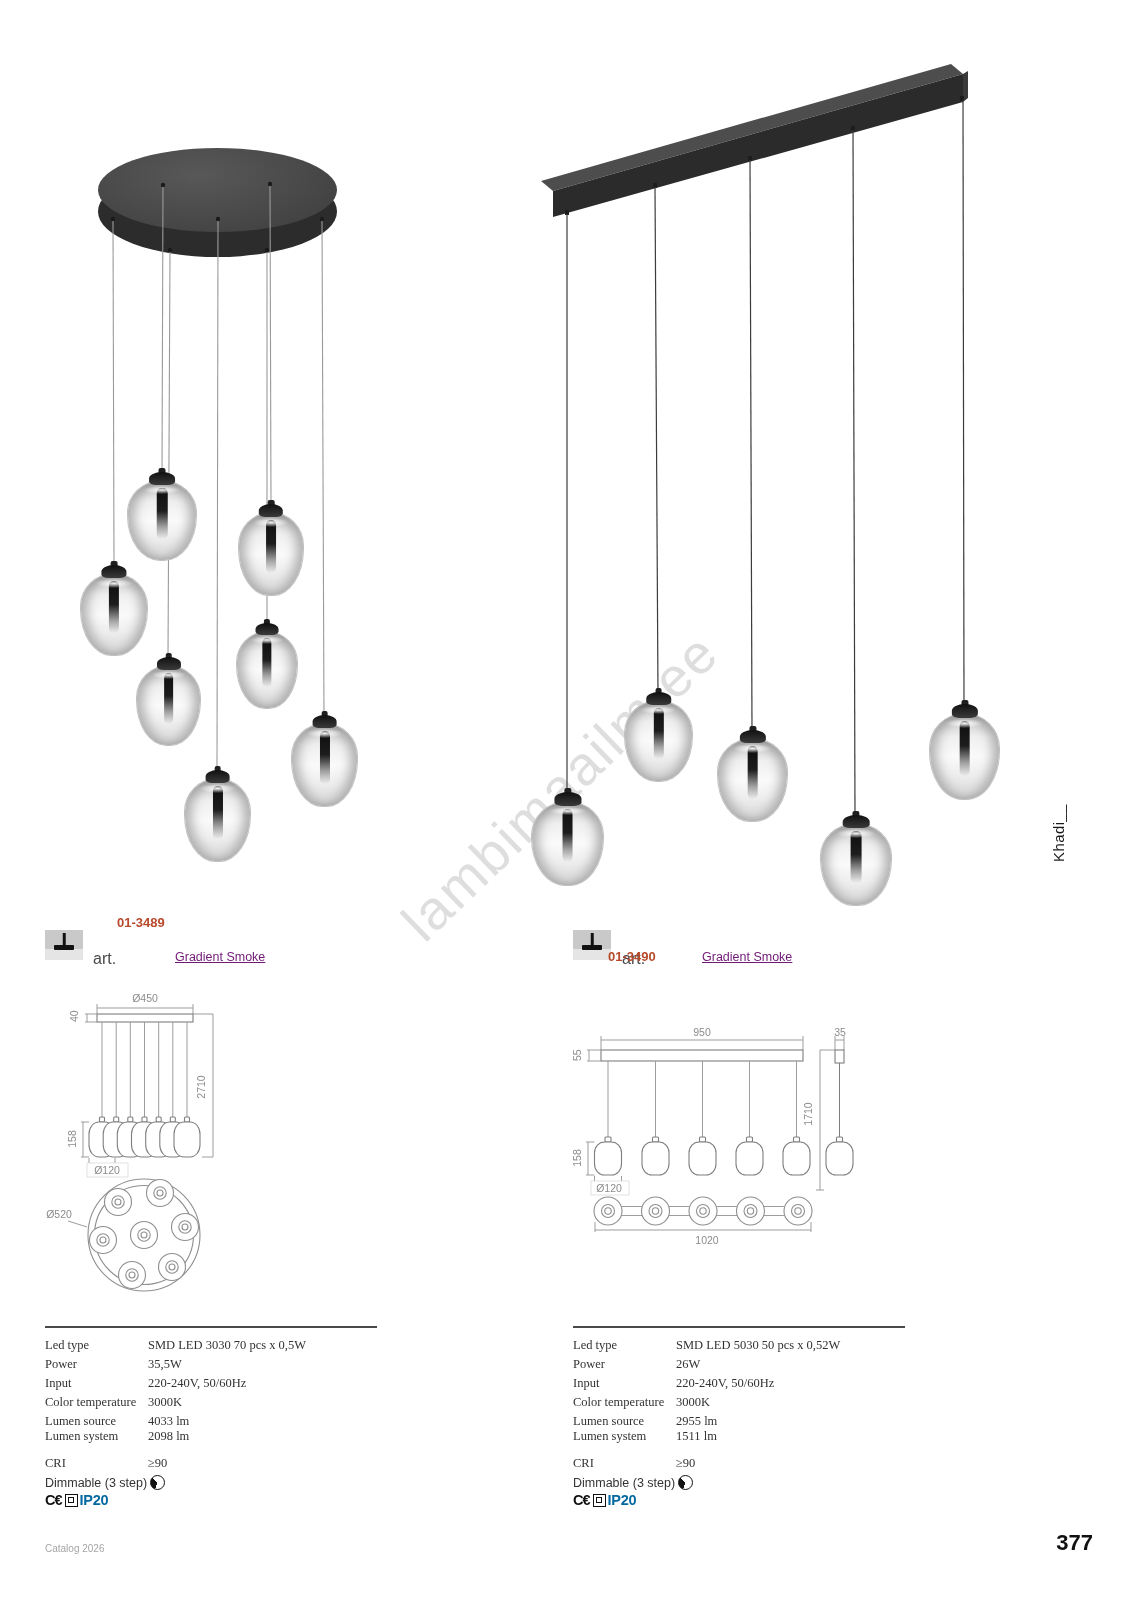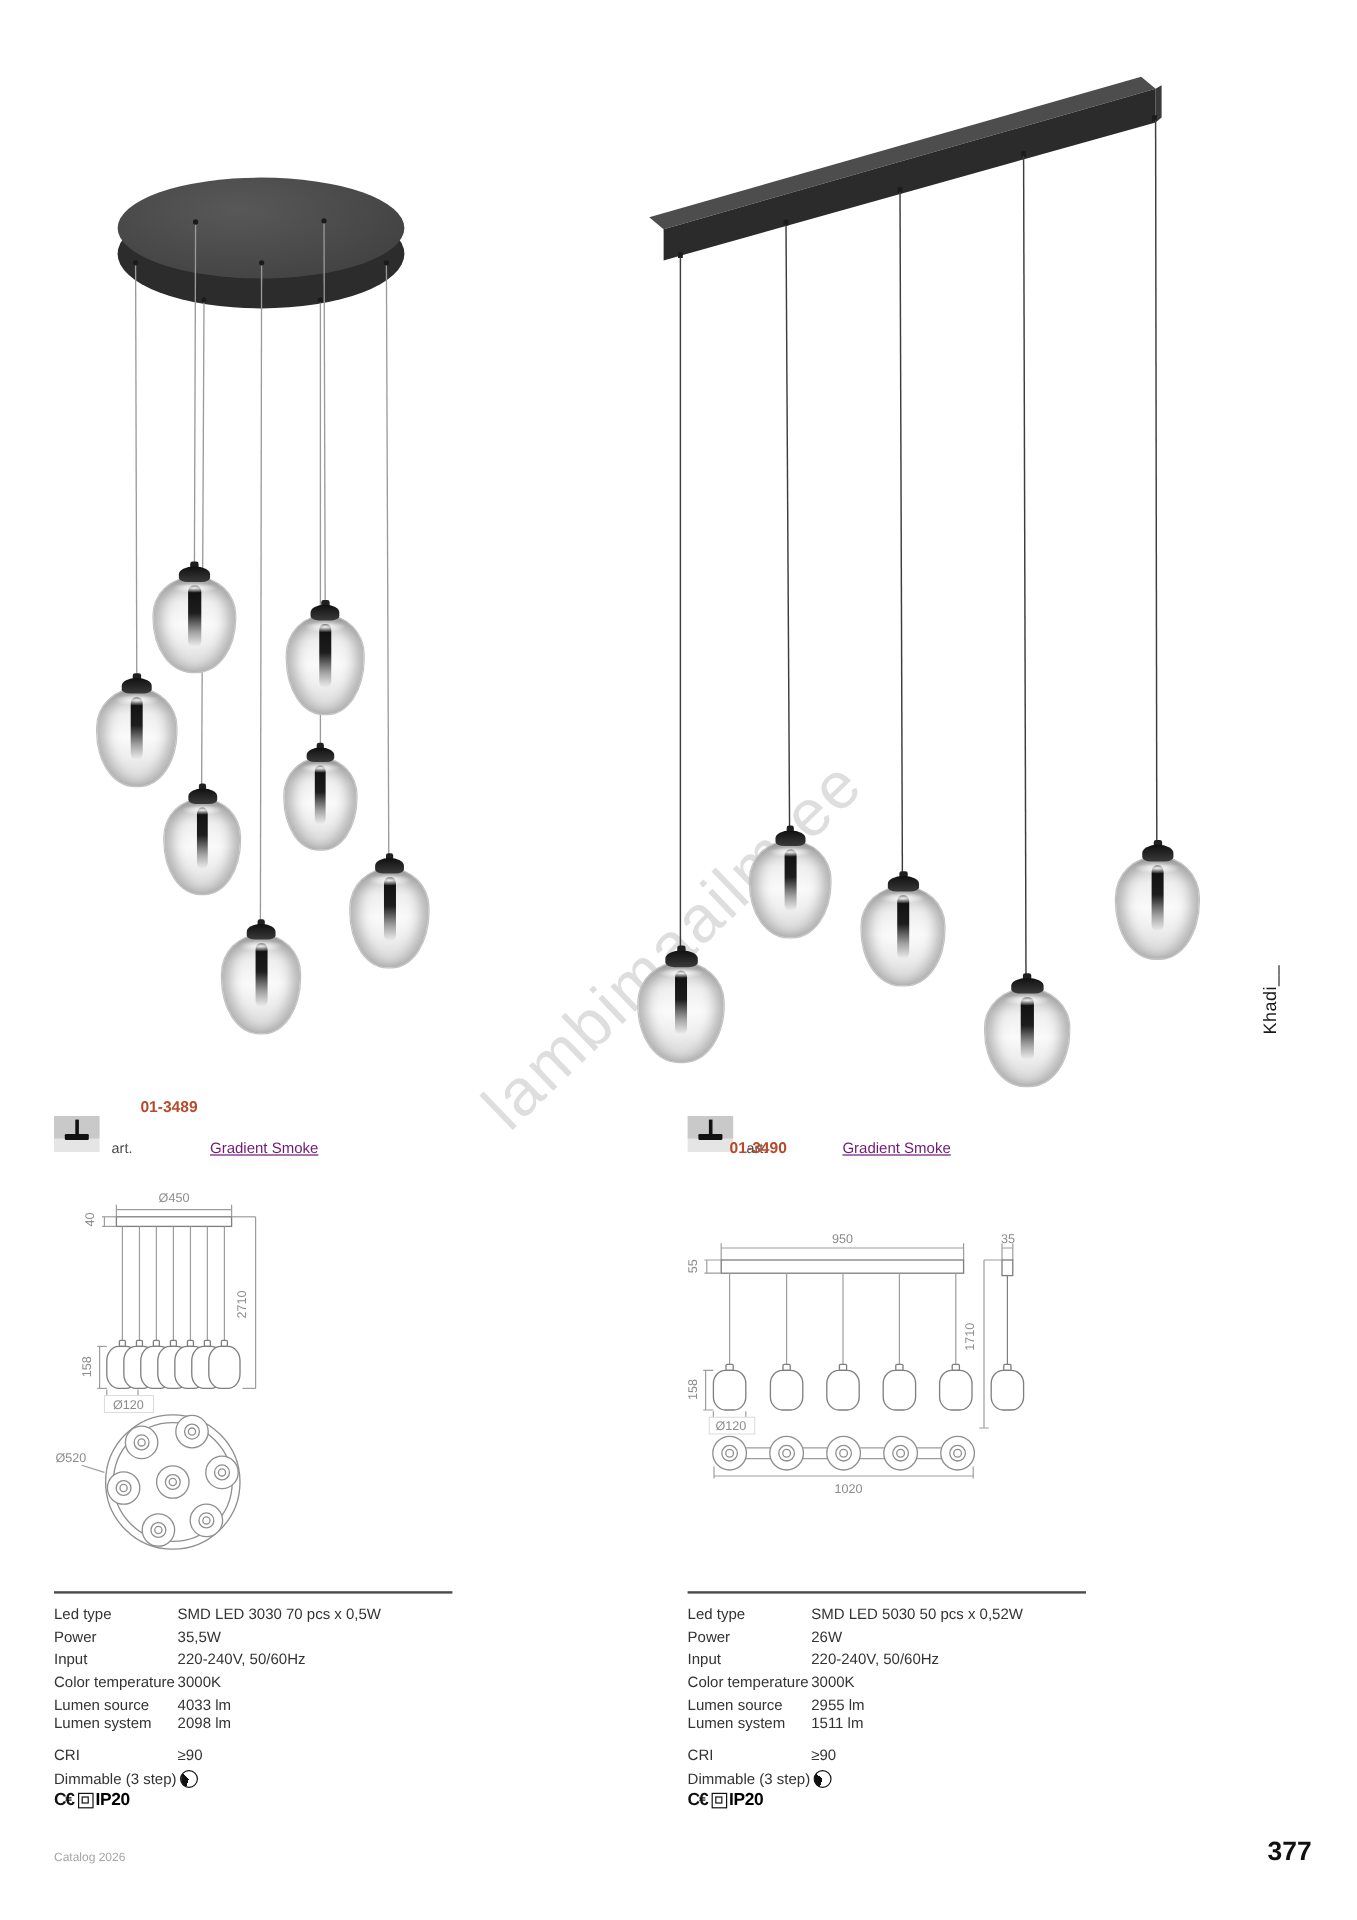--- a/index.html
+++ b/index.html
@@ -34,49 +34,49 @@
               border-radius:40% / 10%;}
   .shade .hl{position:absolute;left:24%;top:19%;width:52%;height:9%;border-radius:50%;
               background:radial-gradient(ellipse, rgba(255,255,255,.95), rgba(255,255,255,0) 72%);}
 
   
   .mount-icon{position:absolute;width:38px;height:30px;z-index:4;}
   .mount-icon .band-top{position:absolute;left:0;top:0;width:100%;height:63%;background:#c9c9c9;}
   .mount-icon .band-bot{position:absolute;left:0;top:63%;width:100%;height:37%;background:#e5e5e5;}
   .mount-icon .stem{position:absolute;left:50%;top:3px;transform:translateX(-50%);width:2.5px;height:13px;background:#111;}
   .mount-icon .bar{position:absolute;left:50%;top:15px;transform:translateX(-50%);width:20px;height:4.5px;background:#111;border-radius:1px;}
-  .art-label{position:absolute;font-size:12px;color:#4a4a4a;z-index:4;}
+  .art-label{position:absolute;font-size:16px;color:#4a4a4a;z-index:4;}
   .art-number{position:absolute;font-size:13px;font-weight:700;color:#b8492b;z-index:4;}
   .art-finish{position:absolute;font-size:12.5px;color:#701a75;z-index:4;text-decoration:underline;}
 
   
   .dwg{position:absolute;z-index:4;}
   .dwg line,.dwg path{stroke:#9d9d9d;stroke-width:1;fill:none;}
   .dwg .fix{stroke:#7f7f7f;stroke-width:1.1;fill:#ffffff;}
   .dwg .cab{stroke:#7f7f7f;stroke-width:1;}
   .dwg circle{stroke:#8f8f8f;stroke-width:1.1;fill:none;}
   .dwg circle.w{fill:#ffffff;}
   .dwg text{font-family:"Liberation Sans",sans-serif;font-size:10.5px;fill:#8c8c8c;}
   .dwg rect.lbl{fill:#ffffff;stroke:#d9d9d9;stroke-width:.8;}
 
   
   .spec-table{position:absolute;top:1326px;width:332px;font-size:12.5px;color:#333;z-index:4;}
   .spec-divider{height:1.5px;background:#4a4a4a;margin-bottom:10px;}
-  .spec-row{display:flex;margin-bottom:4.5px;line-height:14.5px;}
+  .spec-row{display:flex;margin-bottom:4.5px;line-height:14.5px;font-family:Liberation Serif, serif;}
   .spec-row.tight{margin-bottom:13px;margin-top:-4px;}
   .spec-label{flex:0 0 103px;}
   .spec-value{flex:1;}
   .dim-row{display:flex;align-items:center;margin-bottom:2px;}
   .dimmer-icon{width:13px;height:13px;border:1.5px solid #111;border-radius:50%;margin-left:2px;
                background:conic-gradient(from 200deg, #111 0 110deg, #fff 0);}
   .certs{display:flex;align-items:center;margin-top:2px;}
   .ce-mark{font-weight:700;font-size:14.5px;letter-spacing:-1px;color:#111;}
   .class2-icon{width:11px;height:11px;border:1.6px solid #111;margin:0 2px 0 3px;display:flex;align-items:center;justify-content:center;}
   .class2-icon::after{content:"";width:4px;height:4px;border:1.2px solid #111;display:block;}
-  .ip-rating{font-weight:700;font-size:14.5px;color:#000000;letter-spacing:-.3px;}
+  .ip-rating{font-weight:700;font-size:14.5px;color:#0369a1;letter-spacing:-.3px;}
 
   
   .family-label{position:absolute;left:1050px;top:862px;transform:rotate(-90deg);transform-origin:0 0;
                 font-size:15px;color:#1a1a1a;letter-spacing:.4px;z-index:4;white-space:nowrap;}
   .footer-catalog{position:absolute;left:45px;top:1543px;font-size:10px;color:#a5a5a5;z-index:4;}
   .page-number{position:absolute;right:38px;top:1530px;font-size:22px;font-weight:700;color:#111;z-index:4;}
 </style>
 </head>
 <body>
 

